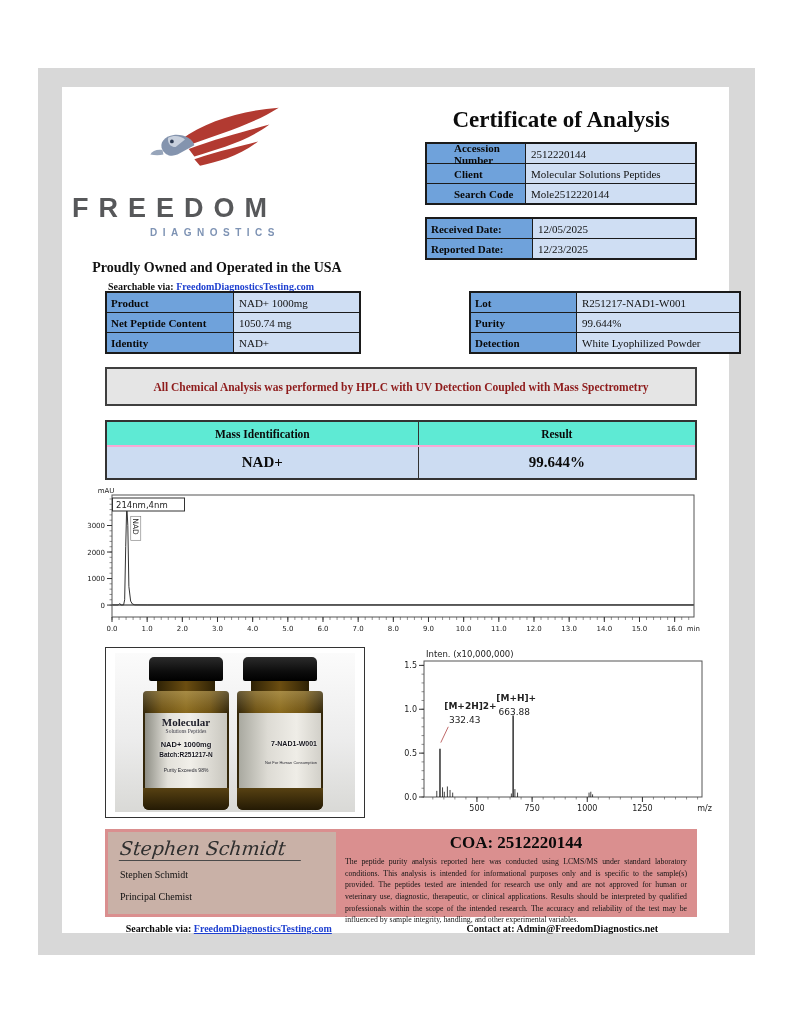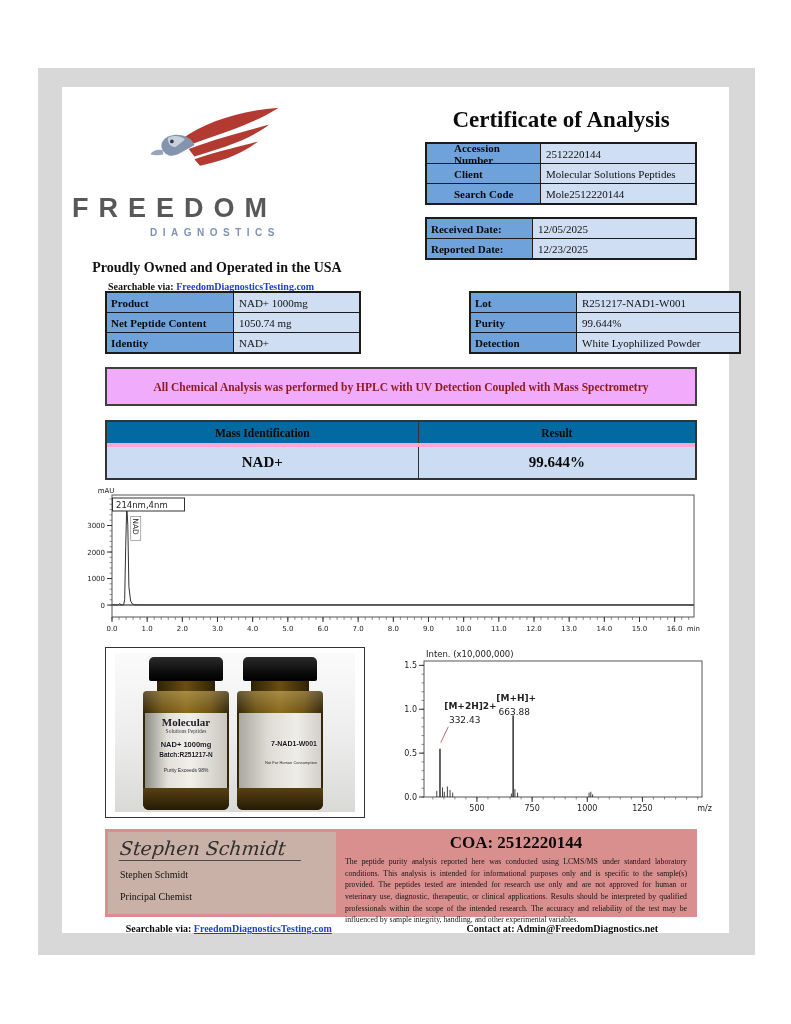--- a/index.html
+++ b/index.html
@@ -27,37 +27,37 @@
 
   
   .itable { position:absolute; border:2px solid #1b1b1b; border-collapse:collapse; background:#cfdef3; }
   .itable .row { display:flex; border-bottom:1px solid #1b1b1b; }
   .itable .row:last-child { border-bottom:none; }
   .itable .lbl { background:#6fa2db; font-weight:bold; font-size:11px; color:#0a0a0a;
            padding:2px 4px; height:19px; border-right:1px solid #1b1b1b; display:flex; align-items:center; }
   .itable .val { background:#cfdef3; font-size:11px; color:#111; padding:2px 5px; height:19px;
            display:flex; align-items:center; flex:1; }
   #accession-table { left:363px; top:55px; width:272px; }
-  #accession-table .lbl { width:114px;padding-left:27px; }
+  #accession-table .lbl { width:99px;padding-left:27px; }
   #dates-table { left:363px; top:130px; width:272px; }
   #dates-table .lbl { width:106px; }
   #product-table { left:43px; top:204px; width:256px; }
   #product-table .lbl { width:127px; }
   #lot-table { left:363px; top:204px; width:272px;margin-left:44px; }
   #lot-table .lbl { width:106px; }
 
   
-  .banner { position:absolute; left:43px; top:280px; width:592px; height:39px; background:#f0abfc;
+  .banner { position:absolute; left:43px; top:280px; width:592px; height:39px; background:#e5e5e5;
            border:2px solid #3f3f3f; display:flex; align-items:center; justify-content:center; }
   .banner span { font-size:11.5px; font-weight:bold; color:#8e1b1b; text-align:center; }
 
   
   .mass-table { position:absolute; left:43px; top:333px; width:592px; border:2px solid #333; }
   .mass-table .mrow { display:flex; }
-  .mass-table .mhead { height:25px; background:#0369a1; border-bottom:4px solid #f9a8d4; }
+  .mass-table .mhead { height:25px; background:#5eead4; border-bottom:2px solid #f9a8d4; }
   .mass-table .mdata { height:31px; background:#ccdcf2; }
   .mcell { display:flex; align-items:center; justify-content:center; font-weight:bold; color:#0a0a0a; }
   .mcell.c1 { width:53%; border-right:1px solid #333; }
   .mcell.c2 { width:47%; }
   .mhead .mcell { font-size:11.5px; }
   .mdata .mcell { font-size:15px; }
 
   
   .chrom { position:absolute; left:12px; top:398px; width:630px; height:154px; }
   .ms { position:absolute; left:328px; top:558px; width:324px; height:178px; }

